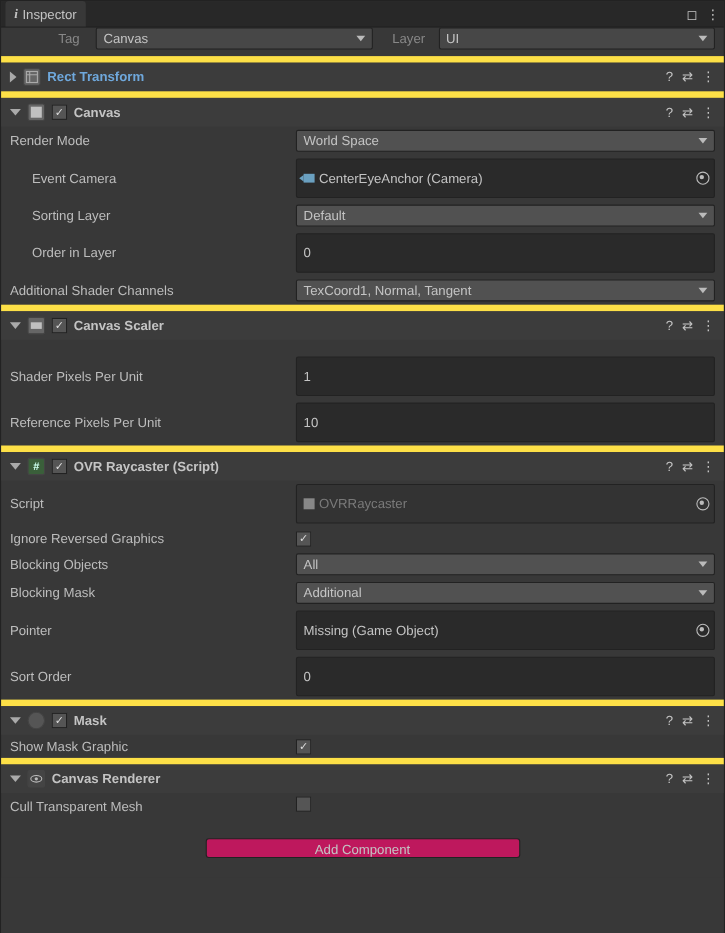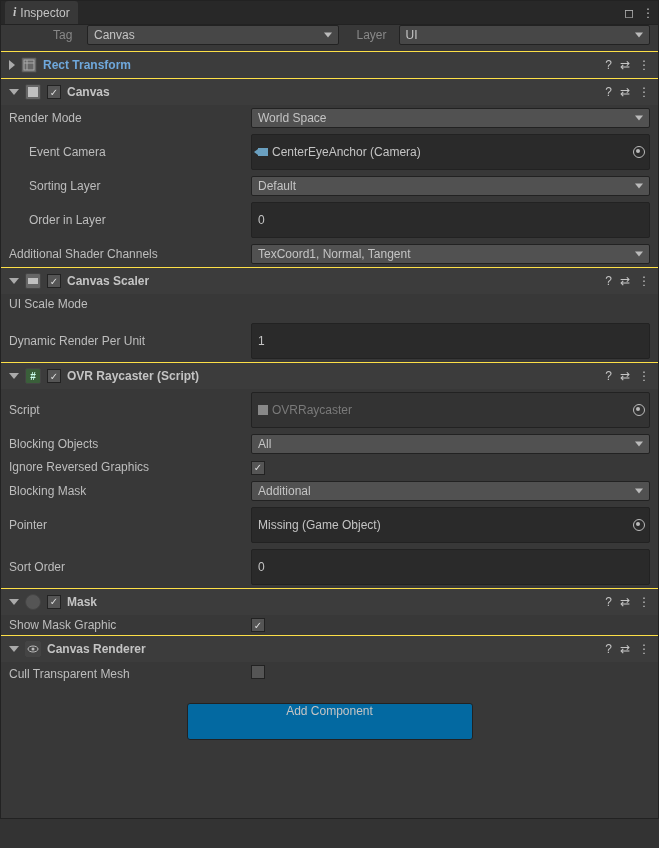--- a/index.html
+++ b/index.html
@@ -18,40 +18,40 @@
 .txt{flex:1;background:#2a2a2a;border:1px solid #222;height:20px;padding:0 6px;display:flex;align-items:center;border-radius:2px;}
 .staticchk{width:14px;height:14px;background:#444;border:1px solid #222;}
 .lbl{color:#bdbdbd;}
 .sel{background:#515151;border:1px solid #222;height:20px;display:flex;align-items:center;padding:0 6px;position:relative;border-radius:2px;}
 .sel.dark{background:#474747;}
 .caret{position:absolute;right:6px;top:50%;transform:translateY(-50%);width:0;height:0;border-left:4px solid transparent;border-right:4px solid transparent;border-top:5px solid #bbb;}
 .tagrow{display:flex;align-items:center;gap:6px;padding:0 8px 6px 52px;}
 .tagrow .sel{flex:1;}
 .taglbl{color:#888;min-width:28px;}
 .layerlbl{color:#888;min-width:36px;margin-left:12px;}
-.comp{border-top:1px solid #fde047;}
+.comp{border-top:6px solid #fde047;}
 .comphdr{display:flex;align-items:center;height:26px;padding:0 8px;gap:6px;background:#3c3c3c;}
 .fold{width:0;height:0;border-top:5px solid transparent;border-bottom:5px solid transparent;border-left:6px solid #aaa;}
 .fold.open{border-left:5px solid transparent;border-right:5px solid transparent;border-top:6px solid #aaa;border-bottom:none;}
 .compico{width:16px;height:16px;background:#666;border:1px solid #444;border-radius:2px;display:flex;align-items:center;justify-content:center;}
 .compico.green{background:#3a5f3a;}
 .comptitle{font-weight:bold;flex:1;}
 .rtlink{color:#6fa8dc;}
 .hdrright{display:flex;gap:8px;align-items:center;color:#888;}
 .hdrright span{cursor:default;}
-.proprow{display:flex;align-items:center;padding:3px 8px;gap:2px;}
+.proprow{display:flex;align-items:center;padding:3px 8px;gap:20px;}
 .proprow .plbl{width:240px;color:#bdbdbd;}
 .proprow .plbl.indent{padding-left:20px;}
 .proprow .pval{flex:1;}
 .numin,.refin{background:#2a2a2a;border:1px solid #222;height:36px;padding:0 6px;display:flex;align-items:center;border-radius:2px;position:relative;}
 .refin .target{position:absolute;right:4px;top:50%;transform:translateY(-50%);width:12px;height:12px;border:1.5px solid #bbb;border-radius:50%;}
 .refin .target::after{content:"";position:absolute;width:4px;height:4px;background:#bbb;border-radius:50%;top:2px;left:2px;}
 .dimmed{color:#7a7a7a;}
 .addrow{display:flex;justify-content:center;padding:18px 0;}
-.addbtn{background:#0369a1;border:1px solid #222;width:286px;height:37px;border-radius:3px;display:flex;align-items:flex-start;justify-content:center;color:#ddd;}
+.addbtn{background:#be185d;border:1px solid #222;width:286px;height:18px;border-radius:3px;display:flex;align-items:flex-end;justify-content:center;color:#ddd;}
 .pad{background:#383838;height:60px;}
 .info-icon{font-weight:bold;font-style:italic;font-family:Georgia,serif;}
 .camico{width:10px;height:8px;background:#6aa0c0;display:inline-block;margin-right:4px;position:relative;}
 .camico::before{content:"";position:absolute;left:-4px;top:1px;width:0;height:0;border-top:3px solid transparent;border-bottom:3px solid transparent;border-right:4px solid #6aa0c0;}
 </style>
 </head>
 <body>
 
 <div class="wrap">
   <div class="tabbar">
@@ -171,28 +171,35 @@
         </span>
       <span class="chk on"></span>
       <span class="comptitle">Canvas Scaler</span>
       <span class="hdrright">
           <span>?</span>
           <span>⇄</span>
           <span>⋮</span>
         </span>
     </div>
     <div class="proprow">
-        <span class="plbl dimmed">UI Scale Mode</span>
       </div>
     <div style="height:6px"></div>
     <div class="proprow">
-        <span class="plbl">Dynamic Render Per Unit</span>
+        <span class="plbl">Shader Pixels Per Unit</span>
         <span class="pval">
           <span class="numin">
             <span>1</span>
+          </span>
+        </span>
+      </div>
+    <div class="proprow">
+        <span class="plbl">Reference Pixels Per Unit</span>
+        <span class="pval">
+          <span class="numin">
+            <span>10</span>
           </span>
         </span>
       </div>
   </div>
 
   <div class="comp">
     <div class="comphdr">
       <span class="fold open"></span>
       <span class="compico green">
           <span style="color:#cfe;font-size:10px;font-weight:bold;">#</span>
@@ -209,31 +216,31 @@
         <span class="plbl dimmed">Script</span>
         <span class="pval">
           <span class="refin" style="background:#333">
             <span style="width:10px;height:10px;background:#888;display:inline-block;margin-right:4px;"></span>
             <span class="dimmed">OVRRaycaster</span>
             <span class="target"></span>
           </span>
         </span>
       </div>
     <div class="proprow">
-        <span class="plbl">Blocking Objects</span>
-        <span class="pval">
-          <span class="sel">
-            <span>All</span>
-            <span class="caret"></span>
-          </span>
-        </span>
-      </div>
-    <div class="proprow">
         <span class="plbl">Ignore Reversed Graphics</span>
         <span class="pval"><span class="chk on"></span></span>
+      </div>
+    <div class="proprow">
+        <span class="plbl">Blocking Objects</span>
+        <span class="pval">
+          <span class="sel">
+            <span>All</span>
+            <span class="caret"></span>
+          </span>
+        </span>
       </div>
     <div class="proprow">
         <span class="plbl">Blocking Mask</span>
         <span class="pval">
           <span class="sel">
             <span>Additional</span>
             <span class="caret"></span>
           </span>
         </span>
       </div>

